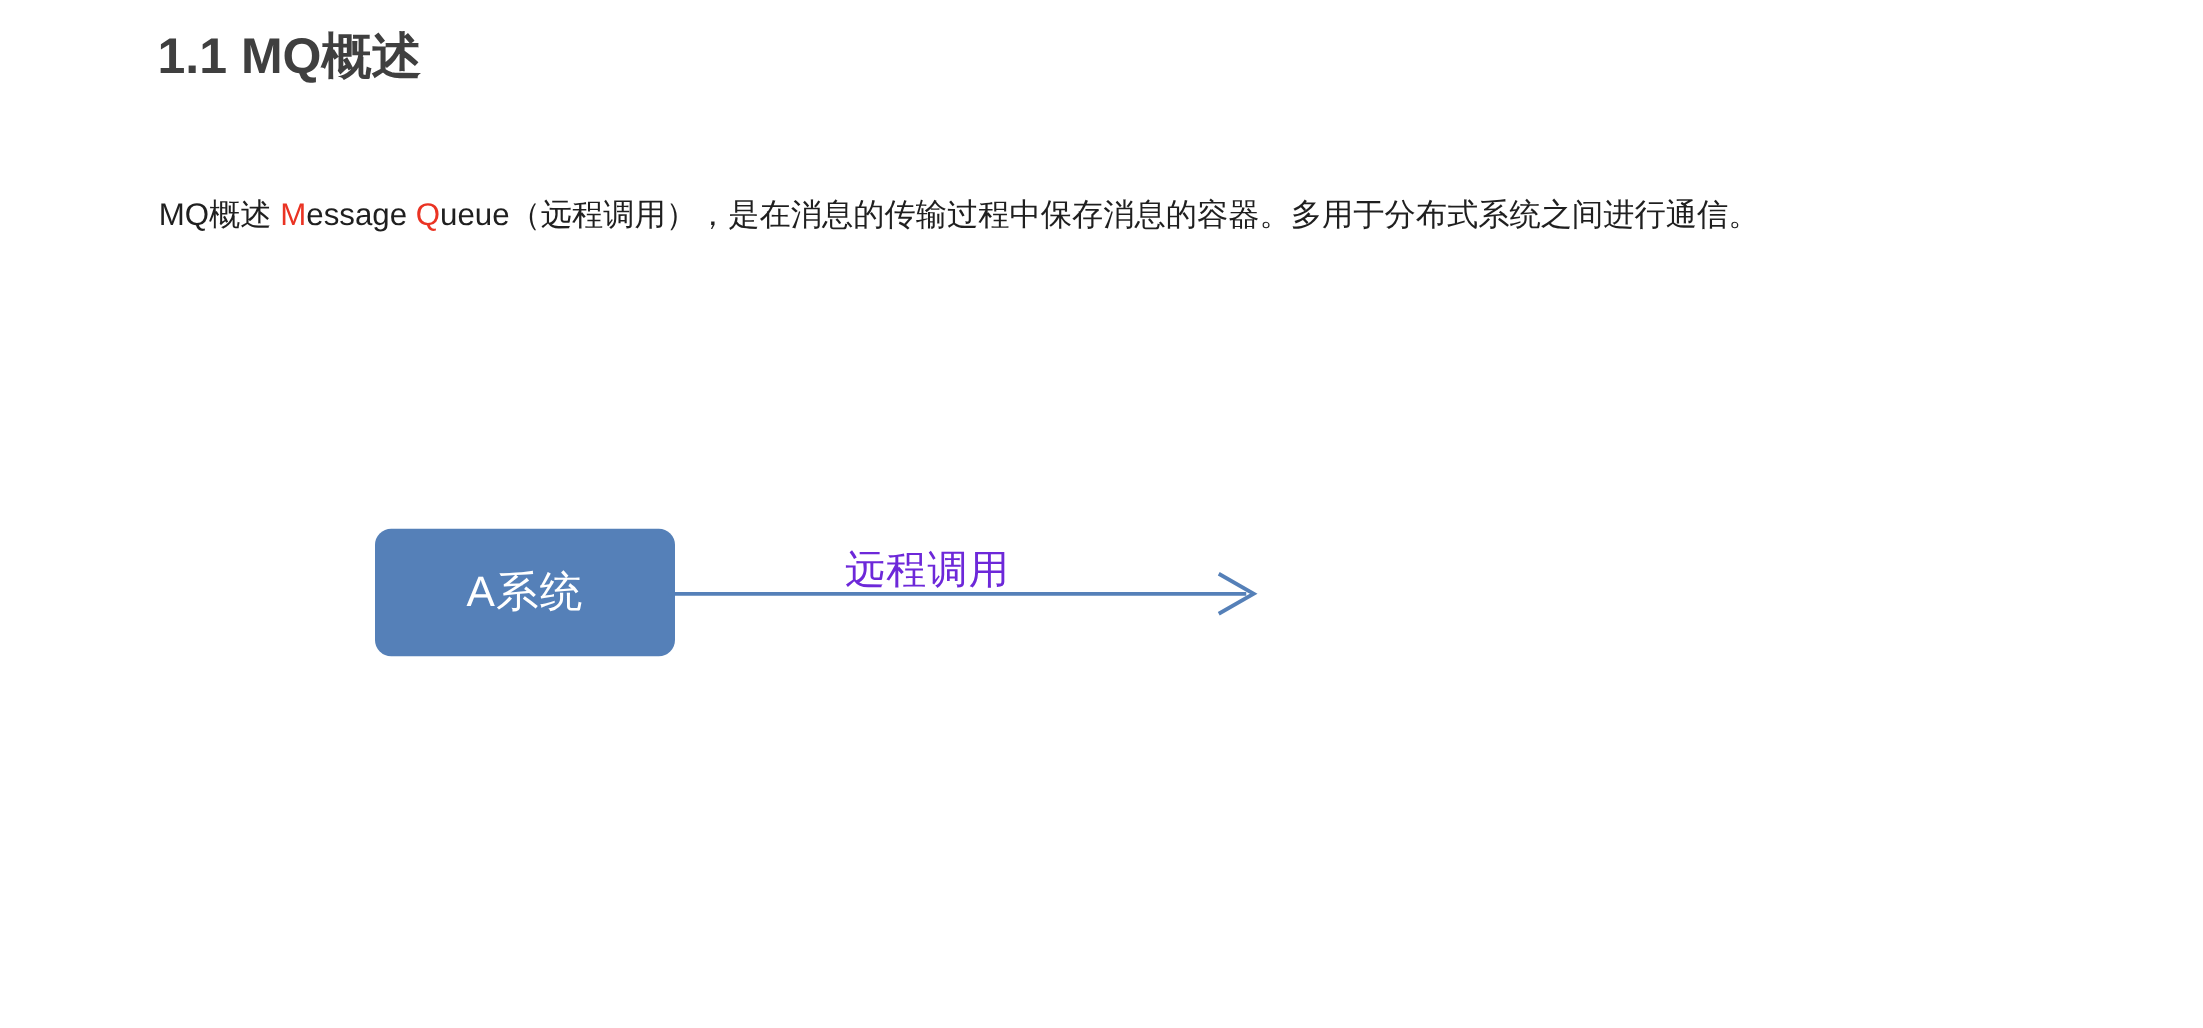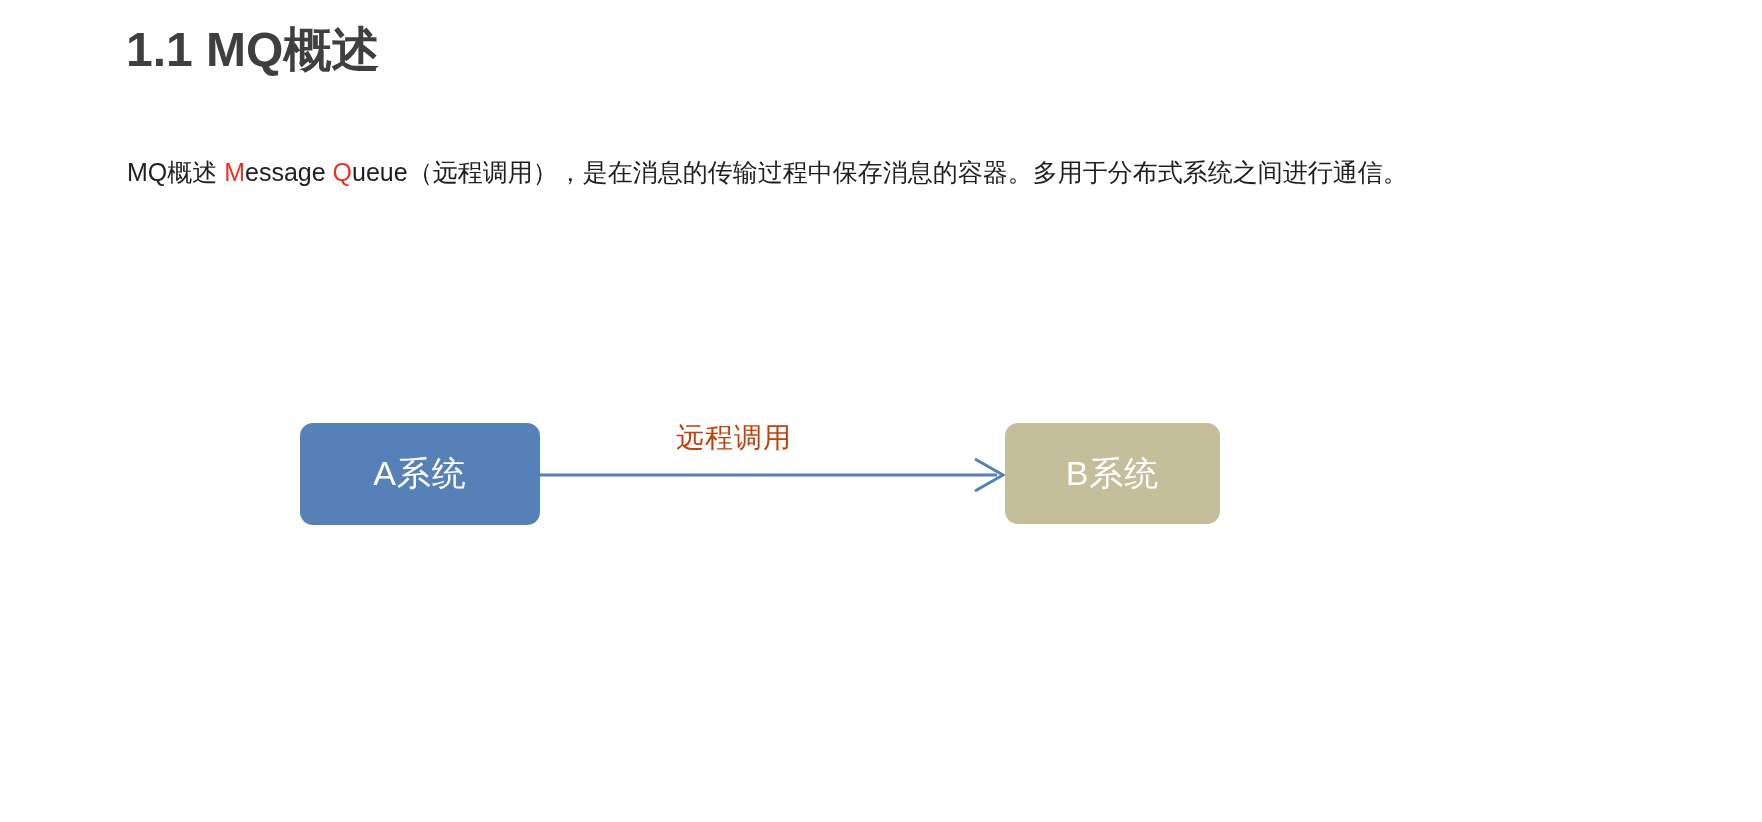--- a/index.html
+++ b/index.html
@@ -14,21 +14,21 @@
     overflow: hidden;
     font-family: "Liberation Sans", "DejaVu Sans", sans-serif;
     -webkit-font-smoothing: antialiased;
   }
 
   
   .page-heading {
     position: absolute;
     left: 126px;
     top: 22px;
-    font-size: 48px;
+    font-size: 40px;
     font-weight: bold;
     color: #3f3f3f;
     letter-spacing: 0px;
     line-height: 1.15;
     white-space: nowrap;
   }
 
   
   .body-paragraph {
     position: absolute;
@@ -87,23 +87,23 @@
     left: 535px;
     top: 455px;
     width: 480px;
     height: 40px;
     overflow: visible;
   }
 
   .edge-label {
     position: absolute;
     left: 676px;
-    top: 419px;
-    font-size: 28px;
-    color: #c2410c;
+    top: 434px;
+    font-size: 32px;
+    color: #6d28d9;
     white-space: nowrap;
     letter-spacing: 1px;
   }
 </style>
 </head>
 <body>
 
 <div class="page-heading">1.1 MQ概述</div>
 
 <p class="body-paragraph"><span>MQ概述 </span><span class="accent-letter">M</span><span>essage </span><span class="accent-letter">Q</span><span>ueue（远程调用），是在消息的传输过程中保存消息的容器。多用于分布式系统之间进行通信。</span></p>
@@ -114,17 +114,14 @@
     <span>A系统</span>
   </div>
 
   <svg class="edge-svg" viewBox="0 0 480 40">
     <line x1="0" y1="20" x2="462" y2="20" stroke="#5580b8" stroke-width="3"></line>
     <polyline points="440,4 468,20 440,36" fill="none" stroke="#5580b8" stroke-width="3" stroke-linecap="butt" stroke-linejoin="miter"></polyline>
   </svg>
 
   <div class="edge-label">远程调用</div>
 
-  <div class="node-box node-b">
-    <span>B系统</span>
-  </div>
 
 </div>
 
 </body></html>

